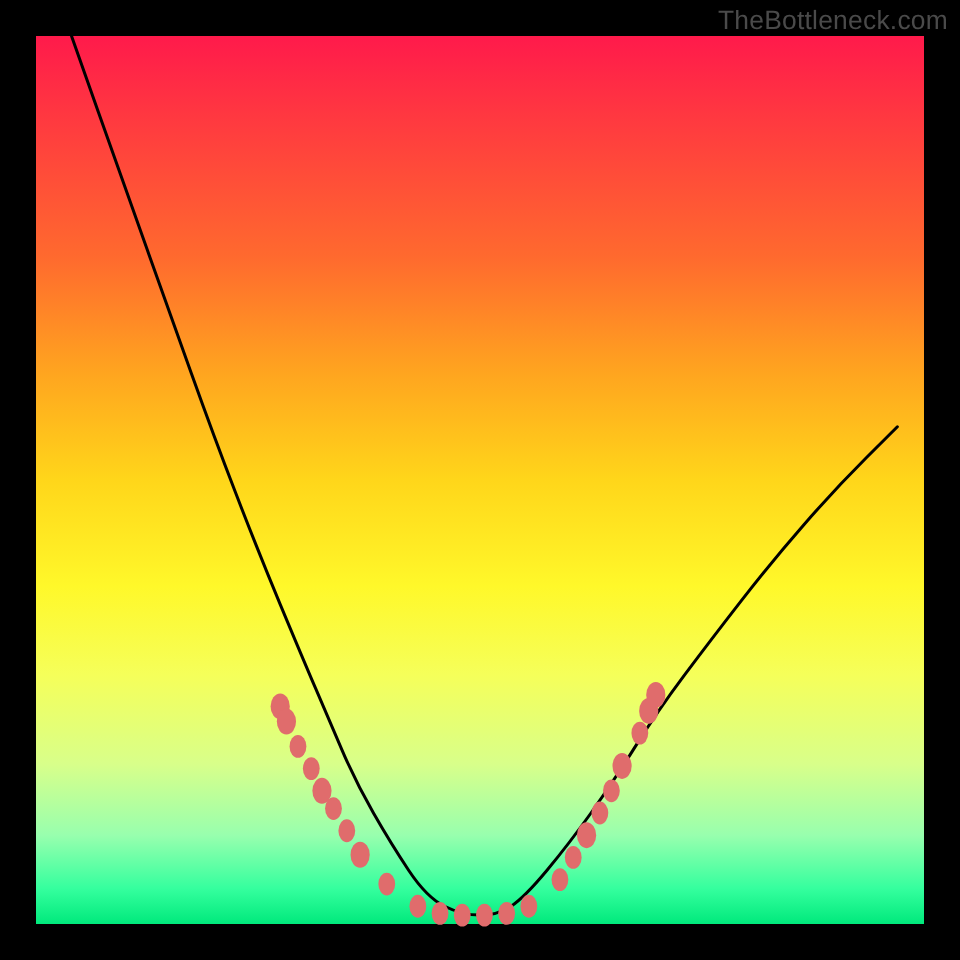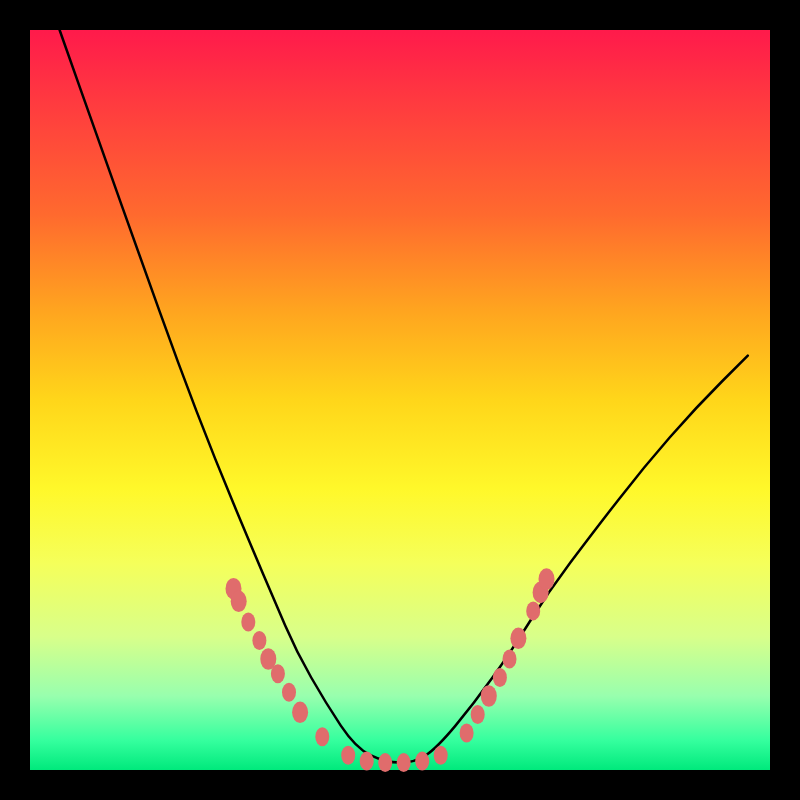--- a/index.html
+++ b/index.html
@@ -88,13 +88,14 @@
           <ellipse cx="458.8" cy="666.0" rx="8.0" ry="10.8" fill="#e06c6c"></ellipse>
           <ellipse cx="469.9" cy="647.5" rx="7.0" ry="9.5" fill="#e06c6c"></ellipse>
           <ellipse cx="479.5" cy="629.0" rx="7.0" ry="9.5" fill="#e06c6c"></ellipse>
           <ellipse cx="488.4" cy="608.3" rx="8.0" ry="10.8" fill="#e06c6c"></ellipse>
           <ellipse cx="503.2" cy="580.9" rx="7.0" ry="9.5" fill="#e06c6c"></ellipse>
           <ellipse cx="510.6" cy="562.4" rx="8.0" ry="10.8" fill="#e06c6c"></ellipse>
           <ellipse cx="516.5" cy="549.1" rx="8.0" ry="10.8" fill="#e06c6c"></ellipse>
         </g>
     </svg>
   </div>
+  <div class="watermark">TheBottleneck.com</div>
 </div>
 
 </body></html>

